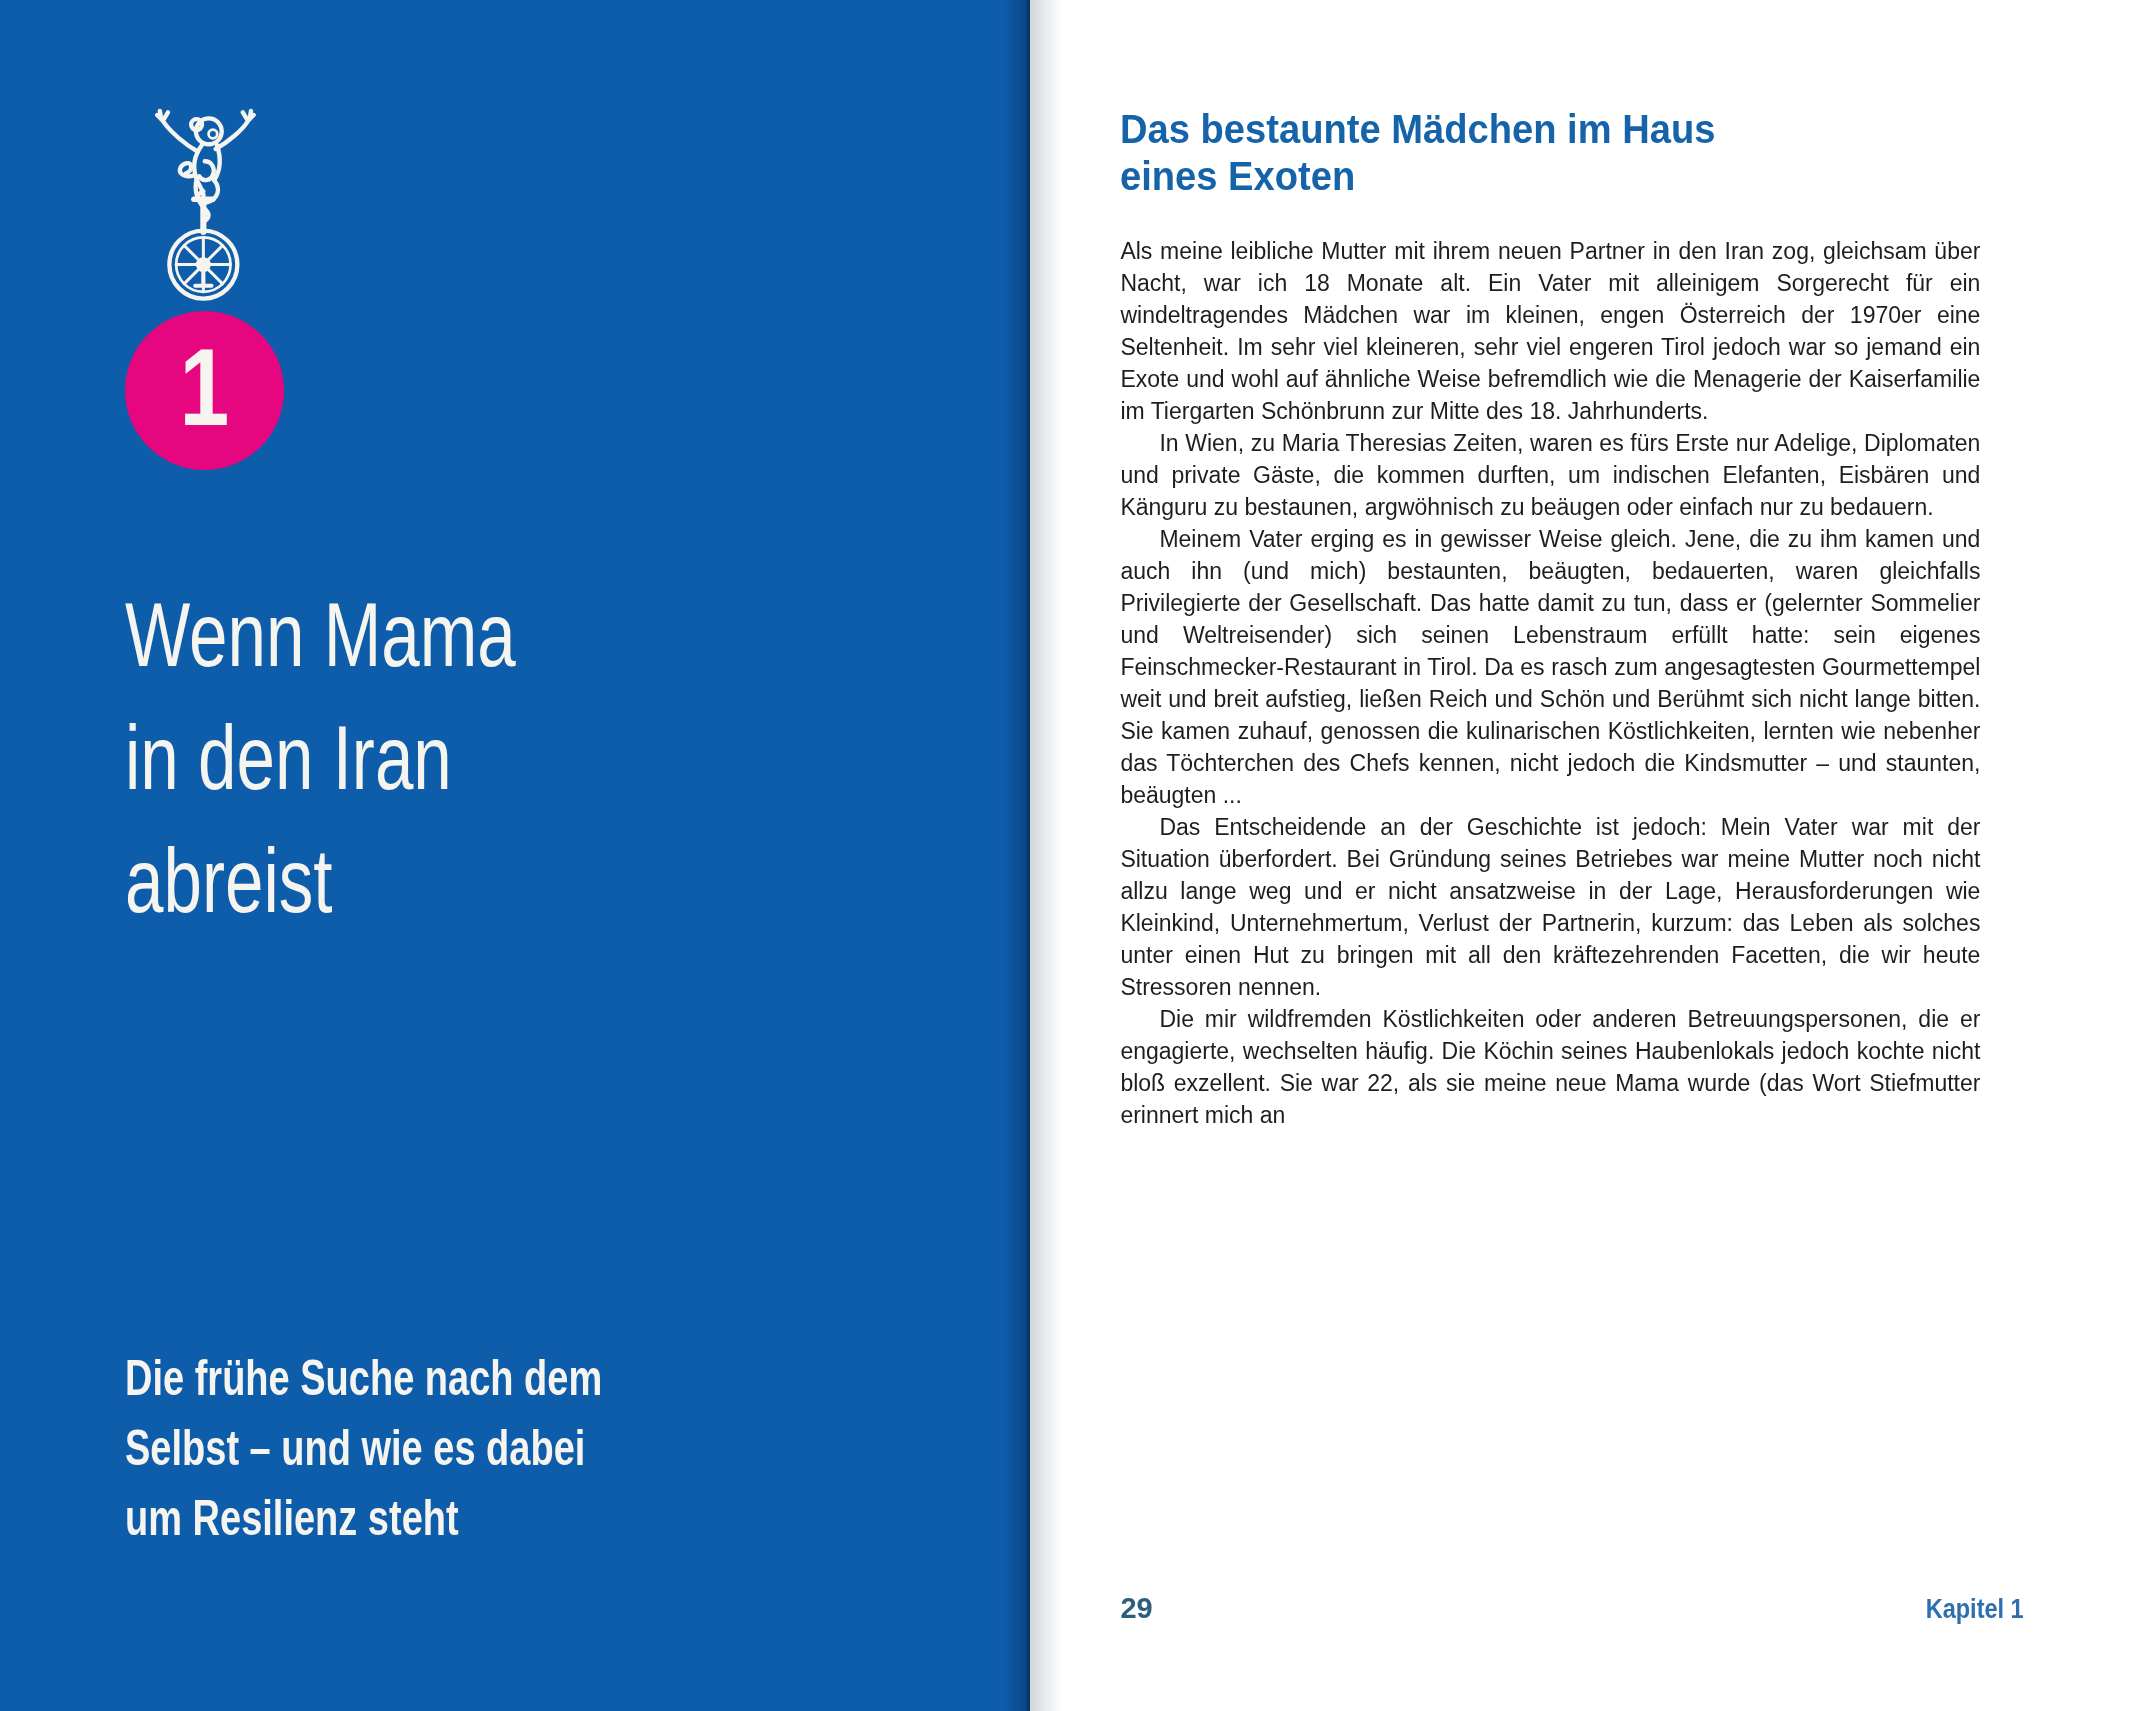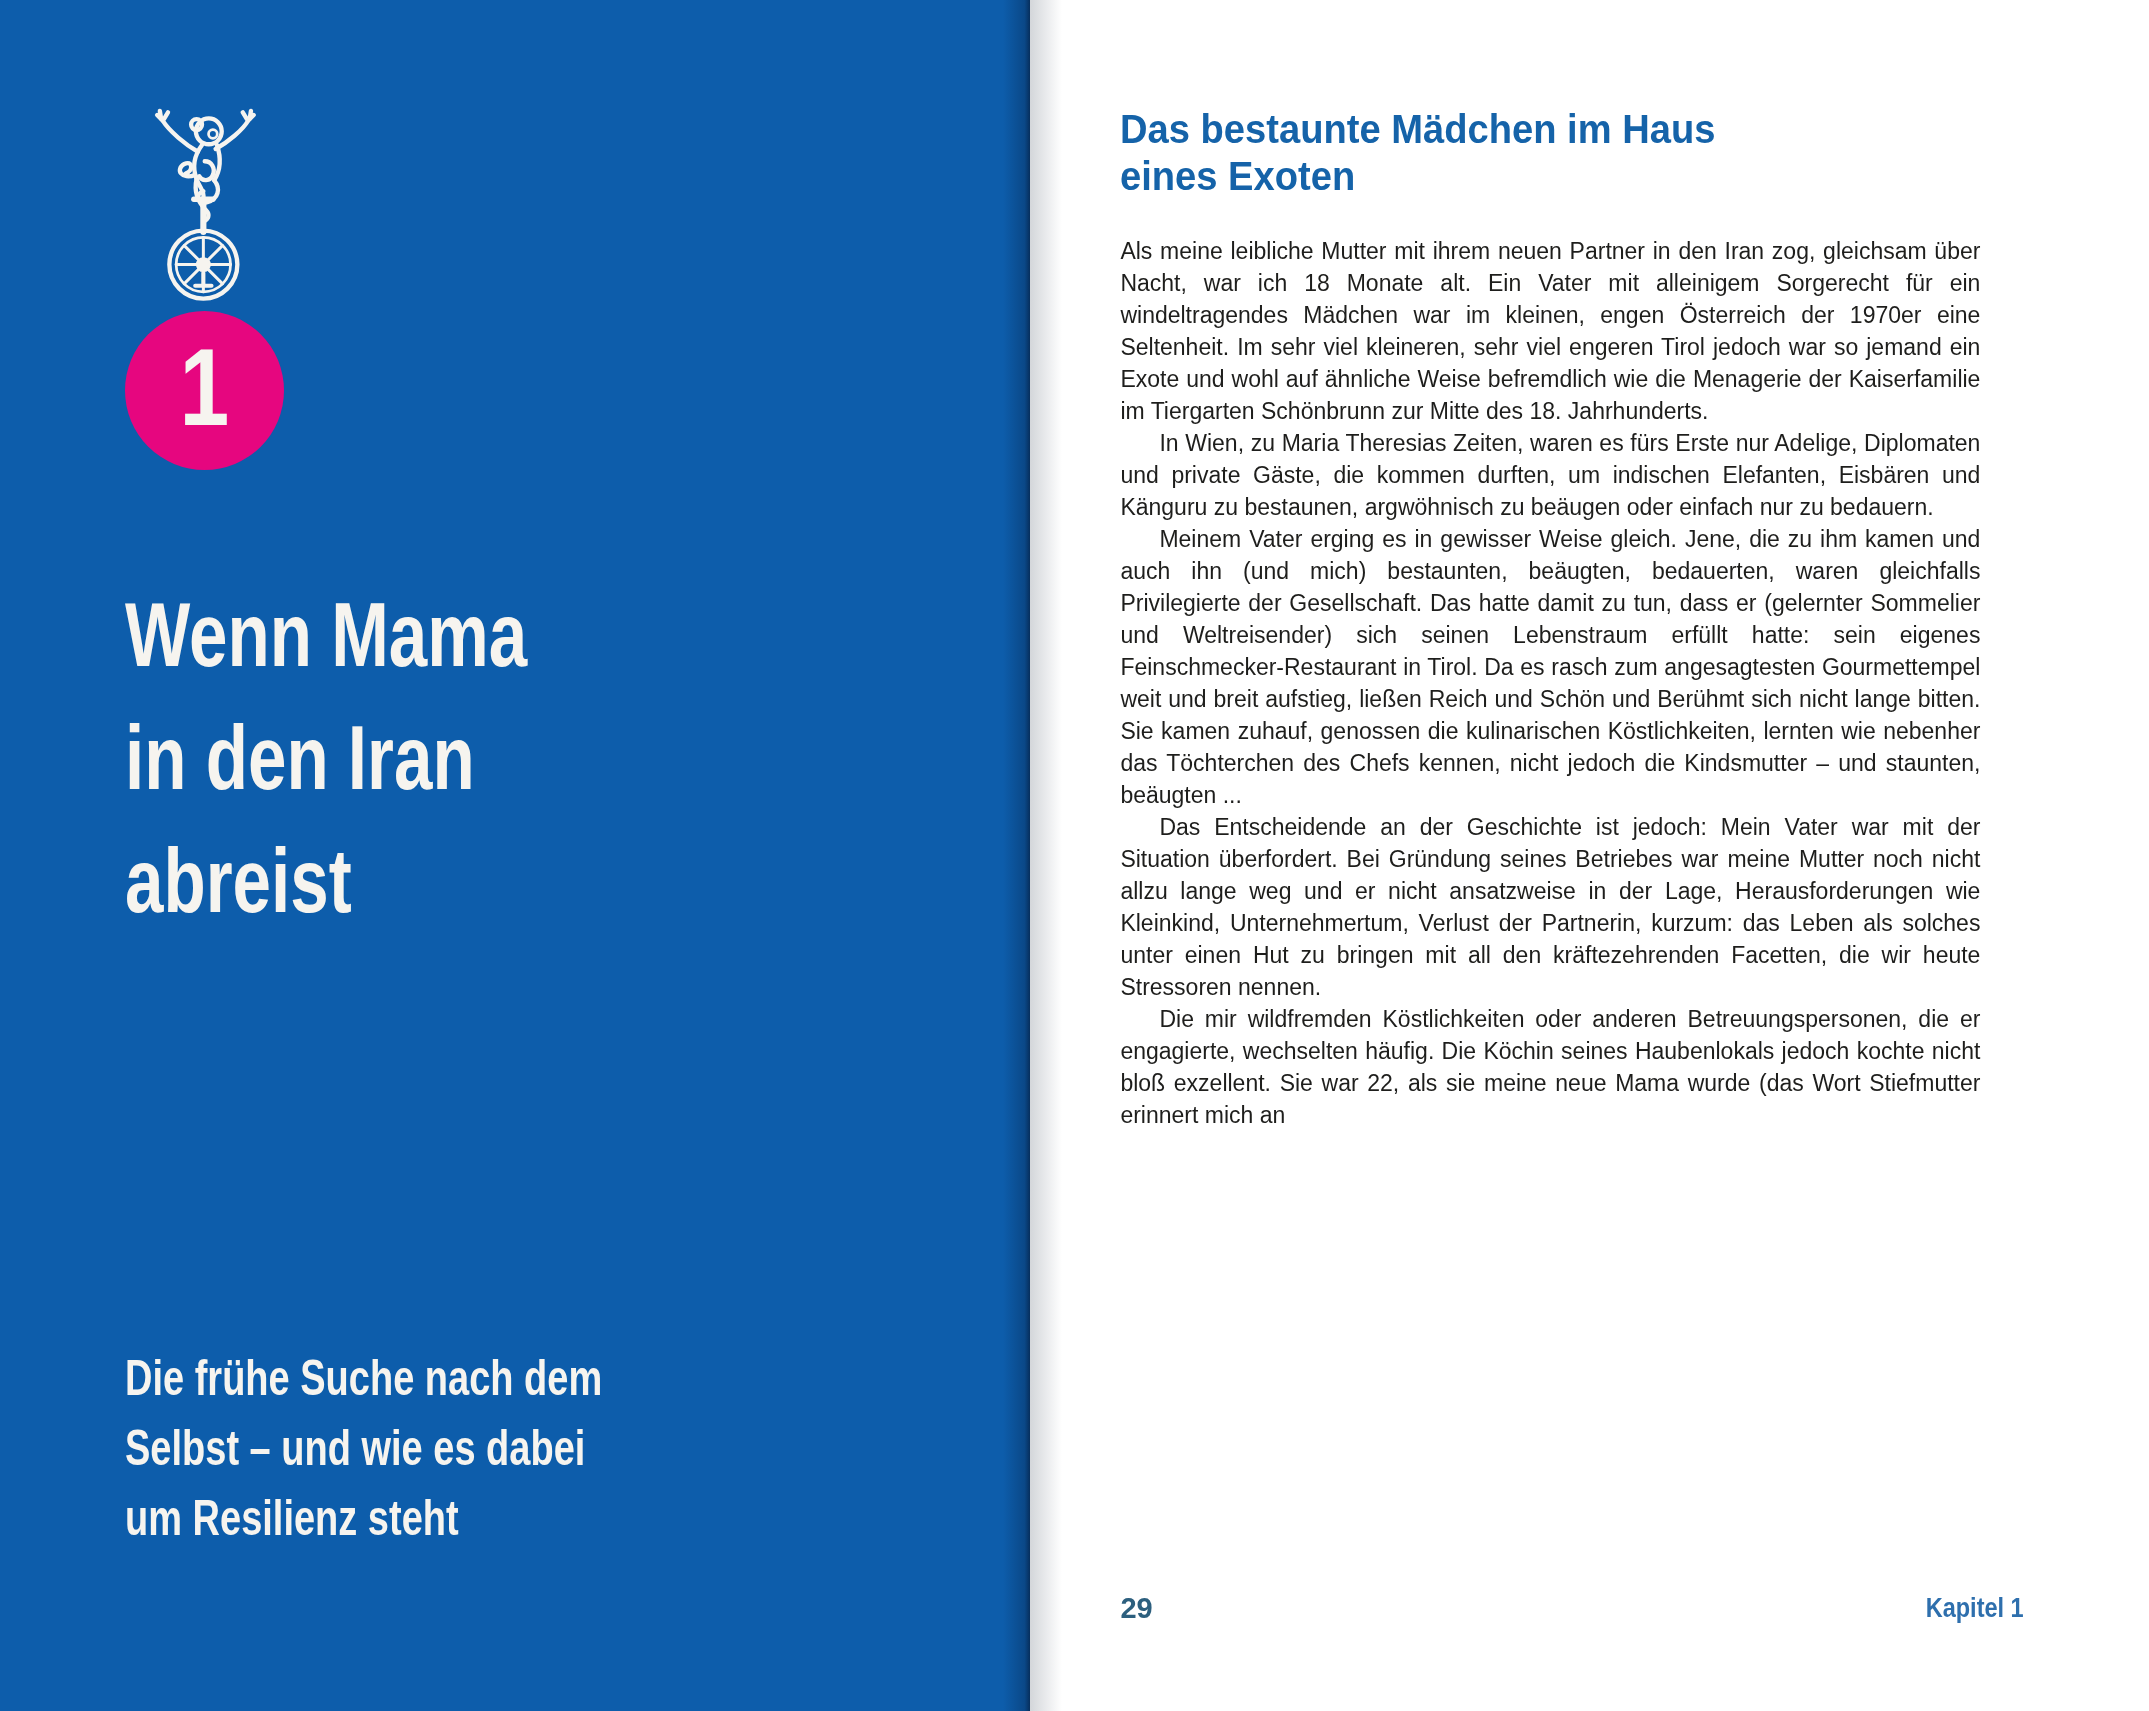--- a/index.html
+++ b/index.html
@@ -36,21 +36,21 @@
     position: absolute; left: 125px; top: 311px; width: 159px; height: 159px;
     border-radius: 50%; background: var(--accent-pink);
     display: flex; align-items: center; justify-content: center;
   }
   .chapter-number {
     color: var(--display-white); font-weight: 700; font-size: 109px; line-height: 1;
     transform: scaleX(0.82); padding-bottom: 5.4px;
   }
   .chapter-title {
     position: absolute; left: 125px; top: 573px;
-    color: var(--display-white); font-weight: 700;
+    color: var(--display-white); font-weight: 400;
     font-size: 91px; line-height: 123px; letter-spacing: 0;
   }
   .chapter-title .line, .chapter-subtitle .line {
     transform: scaleX(0.76); transform-origin: 0 50%; white-space: nowrap;
   }
   .chapter-subtitle {
     position: absolute; left: 125px; top: 1343px;
     color: var(--display-white); font-weight: 700;
     font-size: 50px; line-height: 70px;
   }
@@ -78,21 +78,21 @@
     font-family: Liberation Sans, sans-serif;
     color: var(--body-ink);
     font-size: 23px; line-height: 32px;
     text-align: justify;
   }
   .body-text p { margin: 0; }
   .body-text p.indent { text-indent: 39px; }
 
   .page-footer {
     position: absolute; left: 90px; right: 125px; top: 1592px;
-    display: flex; justify-content: space-between; align-items: flex-start; gap: 16px;
+    display: flex; justify-content: space-between; align-items: flex-end; gap: 16px;
   }
   .page-number {
     color: var(--page-number-blue); font-weight: 600; font-size: 29px;
   }
   .chapter-label {
     color: var(--chapter-label-blue); font-weight: 700; font-size: 28px;
     transform: scaleX(0.84); transform-origin: 100% 50%; white-space: nowrap;
   }
 </style>
 </head>

